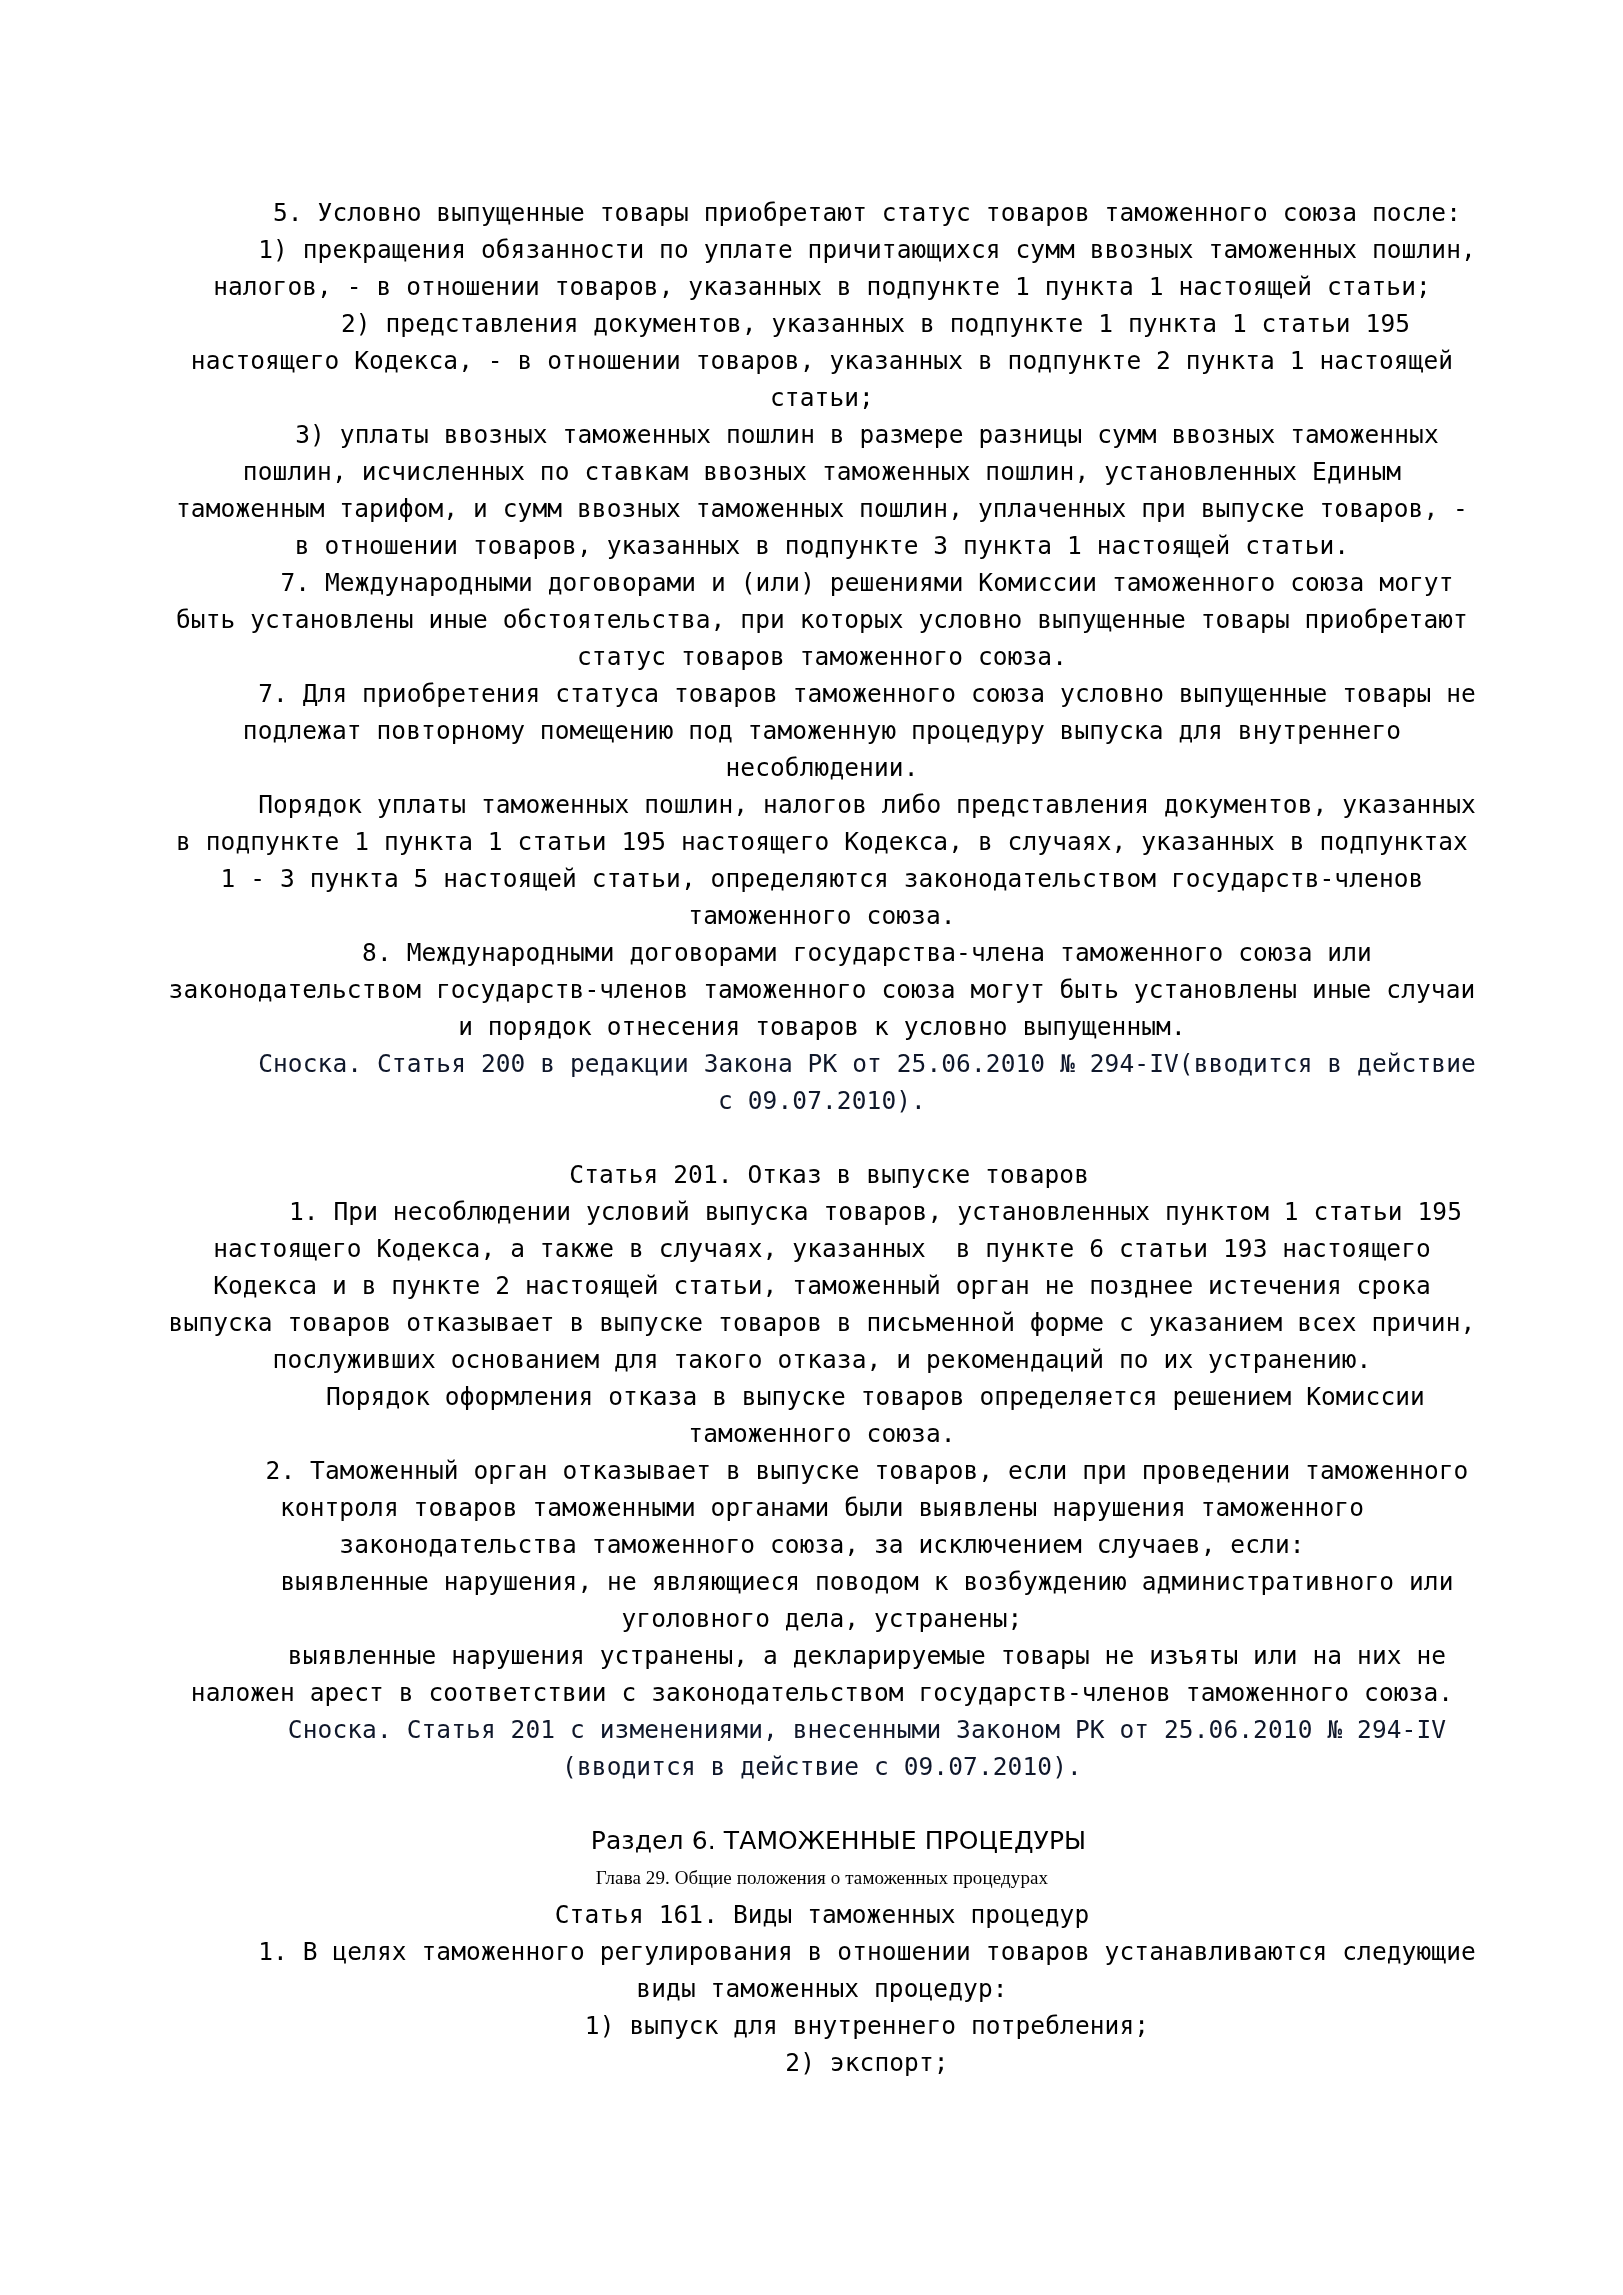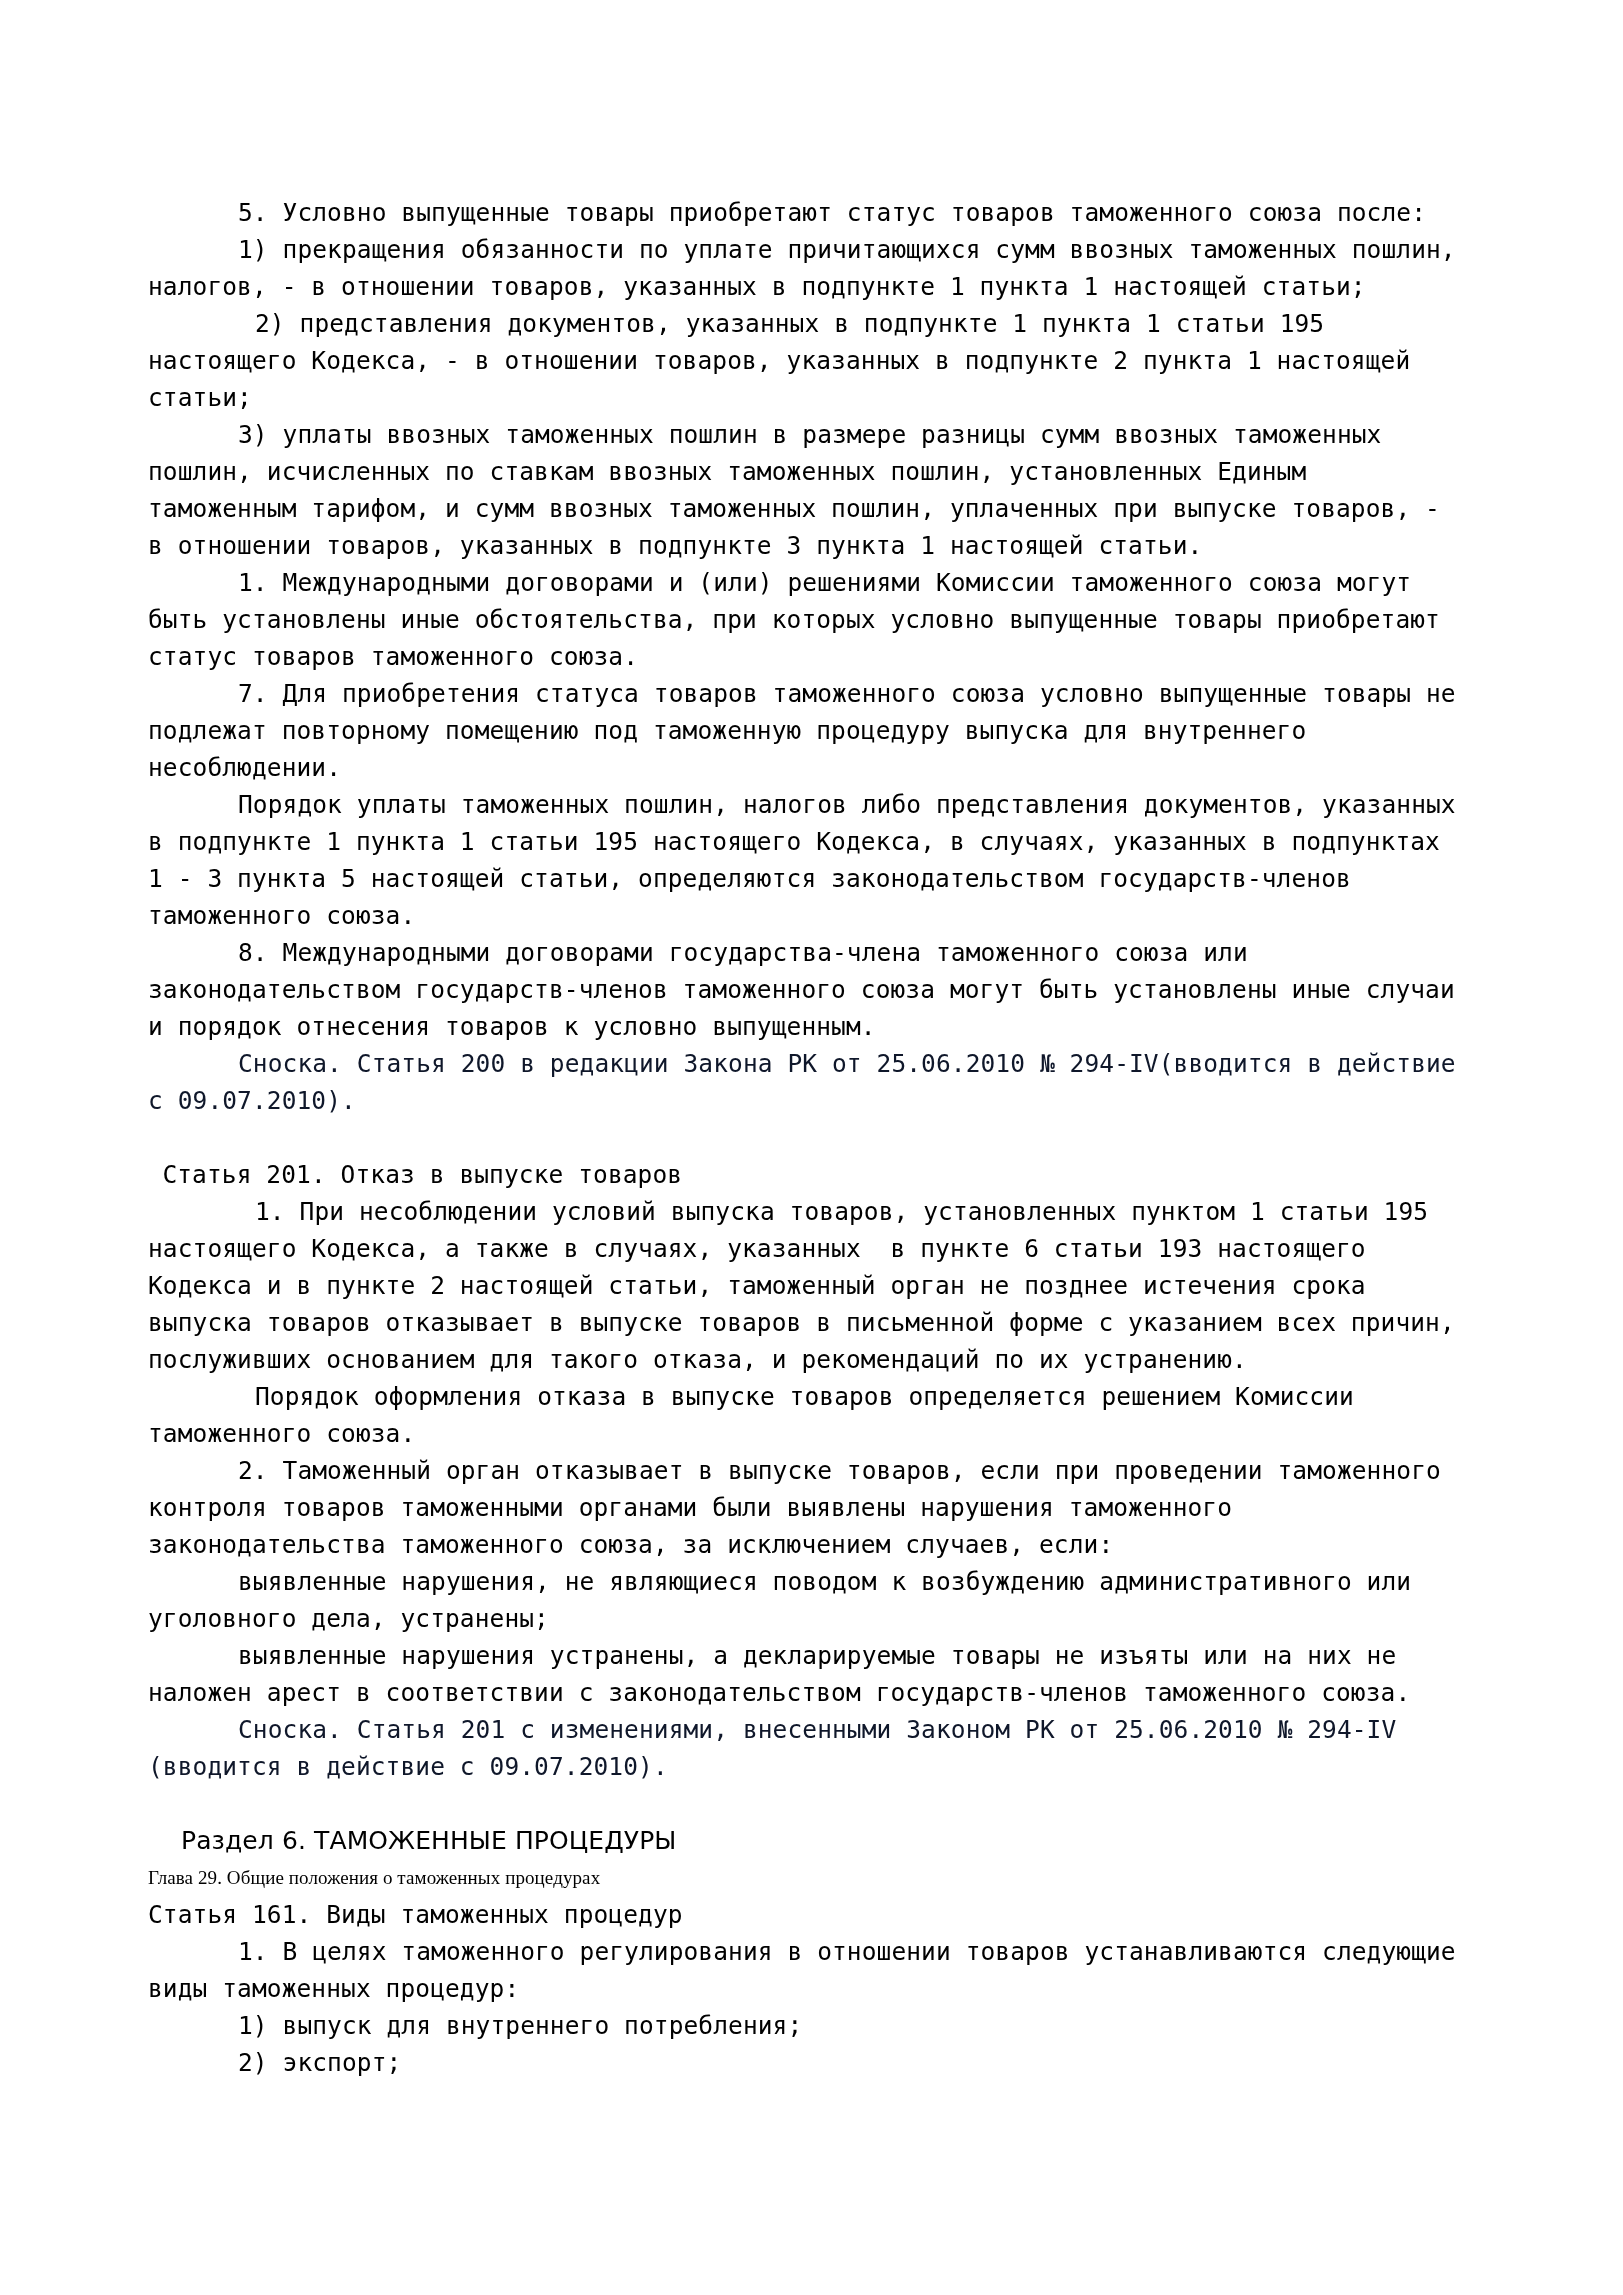--- a/index.html
+++ b/index.html
@@ -2,21 +2,21 @@
 <html style="font-size:10.5px"><head>
 <meta charset="utf-8">
 <style>
   html, body { margin: 0; padding: 0; background: #ffffff; }
   body { width: 1623px; height: 2295px; position: relative; overflow: hidden; }
   .page {
     position: absolute; left: 148px; top: 194px; width: 1348px;
     font-family: "DejaVu Sans Mono", "Liberation Mono", monospace;
     font-size: 24.5px; color: #000000;
   }
-  .line { height: 37px; line-height: 37px; white-space: pre; letter-spacing: 0.1px; }
+  .line { height: 37px; line-height: 37px; white-space: pre; letter-spacing: 0.1px; text-align: center; }
   .ind { padding-left: 90px; }
   .ind2 { padding-left: 107px; }
   .red { color: #0f172a; }
   .bold { font-weight: normal; }
   .blank { height: 37px; }
   .h-section { font-family: "DejaVu Sans", "Liberation Sans", sans-serif; font-size: 25px; padding-left: 33px; }
   .h-chapter { font-family: Liberation Serif, serif; font-size: 19px; }
   .h-art201 { padding-left: 14.4px; }
 </style>
 </head>
@@ -36,21 +36,21 @@
     <div class="line">настоящего Кодекса, - в отношении товаров, указанных в подпункте 2 пункта 1 настоящей</div>
     <div class="line">статьи;</div>
   </div>
   <div>
     <div class="line ind">3) уплаты ввозных таможенных пошлин в размере разницы сумм ввозных таможенных</div>
     <div class="line">пошлин, исчисленных по ставкам ввозных таможенных пошлин, установленных Единым</div>
     <div class="line">таможенным тарифом, и сумм ввозных таможенных пошлин, уплаченных при выпуске товаров, -</div>
     <div class="line">в отношении товаров, указанных в подпункте 3 пункта 1 настоящей статьи.</div>
   </div>
   <div>
-    <div class="line ind">1. Международными договорами и (или) решениями Комиссии таможенного союза могут</div>
+    <div class="line ind">7. Международными договорами и (или) решениями Комиссии таможенного союза могут</div>
     <div class="line">быть установлены иные обстоятельства, при которых условно выпущенные товары приобретают</div>
     <div class="line">статус товаров таможенного союза.</div>
   </div>
   <div>
     <div class="line ind">7. Для приобретения статуса товаров таможенного союза условно выпущенные товары не</div>
     <div class="line">подлежат повторному помещению под таможенную процедуру выпуска для внутреннего</div>
     <div class="line">несоблюдении.</div>
   </div>
   <div>
     <div class="line ind">Порядок уплаты таможенных пошлин, налогов либо представления документов, указанных</div>

